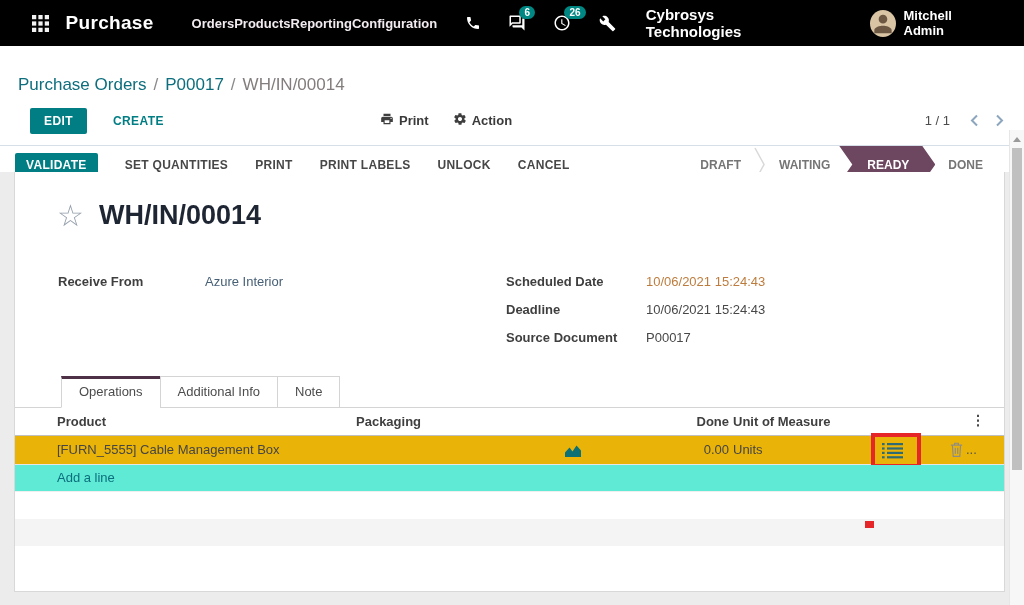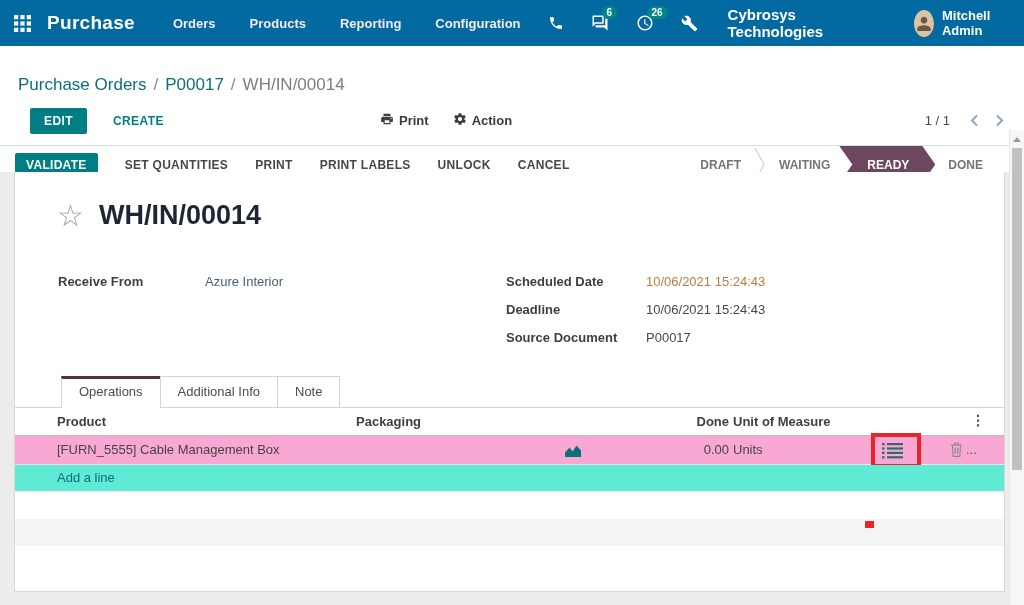--- a/index.html
+++ b/index.html
@@ -1,23 +1,23 @@
 <!DOCTYPE html>
 <html><head>
 <meta charset="utf-8">
 <style>
   * { margin:0; padding:0; box-sizing:border-box; }
   body { font-family:"Liberation Sans", sans-serif; background:#fff; }
   #screen { position:relative; width:1024px; height:605px; overflow:hidden; background:#fff; }
 
   
-  .navbar { height:46px; background:#0369a1; display:flex; align-items:center; color:#fff; padding:0 14px; }
+  .navbar { height:46px; background:#000000; display:flex; align-items:center; color:#fff; padding:0 32px; }
   .apps-btn { width:18px; height:18px; display:flex; align-items:center; cursor:pointer; }
   .nav-title { font-size:19px; font-weight:bold; margin-left:16px; letter-spacing:.3px; }
-  .nav-menu { margin-left:38px; display:flex; gap:34px; font-size:13px; font-weight:600; color:#f2ebf0; }
+  .nav-menu { margin-left:38px; display:flex; font-size:13px; font-weight:600; color:#f2ebf0; }
   .nav-menu span { cursor:pointer; }
   .nav-right { margin-left:auto; display:flex; align-items:center; }
   .nav-icon { position:relative; margin-left:27px; width:18px; height:18px; display:flex; align-items:center; justify-content:center; cursor:pointer; }
   .badge { position:absolute; top:-8px; left:11px; background:#008784; color:#fff; font-size:10px; font-weight:bold; border-radius:9px; padding:1px 5px; line-height:11px; }
   .nav-company { margin-left:30px; font-size:15px; font-weight:600; cursor:pointer; }
   .nav-avatar { margin-left:62px; width:27px; height:27px; border-radius:50%; overflow:hidden; background:#d9c4a3; display:flex; align-items:flex-end; justify-content:center; cursor:pointer; }
   .nav-user { margin-left:8px; font-size:13px; font-weight:600; cursor:pointer; }
 
   
   .breadcrumb { padding:29px 0 0 18px; font-size:17px; }
@@ -57,21 +57,21 @@
   .v-scheduled { color:#bd7c3d; }
 
   
   .tabs { position:absolute; top:205px; left:0; right:0; height:31px; border-bottom:1px solid #d4d4d4; display:flex; align-items:flex-end; padding-left:46px; }
   .tab { font-size:13px; color:#4c4c4c; padding:7px 17px 8px; border:1px solid #d4d4d4; background:#fff; margin-right:-1px; margin-bottom:-1px; cursor:pointer; }
   .tab.active { border-top:3px solid #4e3147; padding-top:5px; border-bottom:1px solid #fff; }
 
   
   .o-table { position:absolute; top:236px; left:0; right:0; font-size:13px; }
   .thead { position:relative; height:28px; border-bottom:1px solid #bfbfbf; font-weight:bold; color:#3f3f3f;text-decoration:underline; }
-  .trow  { position:relative; height:29px; background:#f9a8d4; border-bottom:1px solid #e6e6e6; color:#454545; }
+  .trow  { position:relative; height:29px; background:#eab308; border-bottom:1px solid #e6e6e6; color:#454545; }
   .addrow{ position:relative; height:27px; background:#5eead4; border-bottom:1px solid #efefef; }
   .r-white { height:27px; background:#fff; }
   .r-gray { position:relative; height:27px; background:#f4f4f4; }
   .cell { position:absolute; top:6px; }
   .c-product { left:42px; }
   .c-pack { left:341px; }
   .c-demand { left:441px; width:100px; text-align:right;margin-top:27px; }
   .c-done { left:614px; width:100px; text-align:right; }
   .c-uom { left:718px; }
   .c-dots { left:956px; top:4px; font-weight:bold; color:#494949; font-size:14px; cursor:pointer; letter-spacing:0; }

